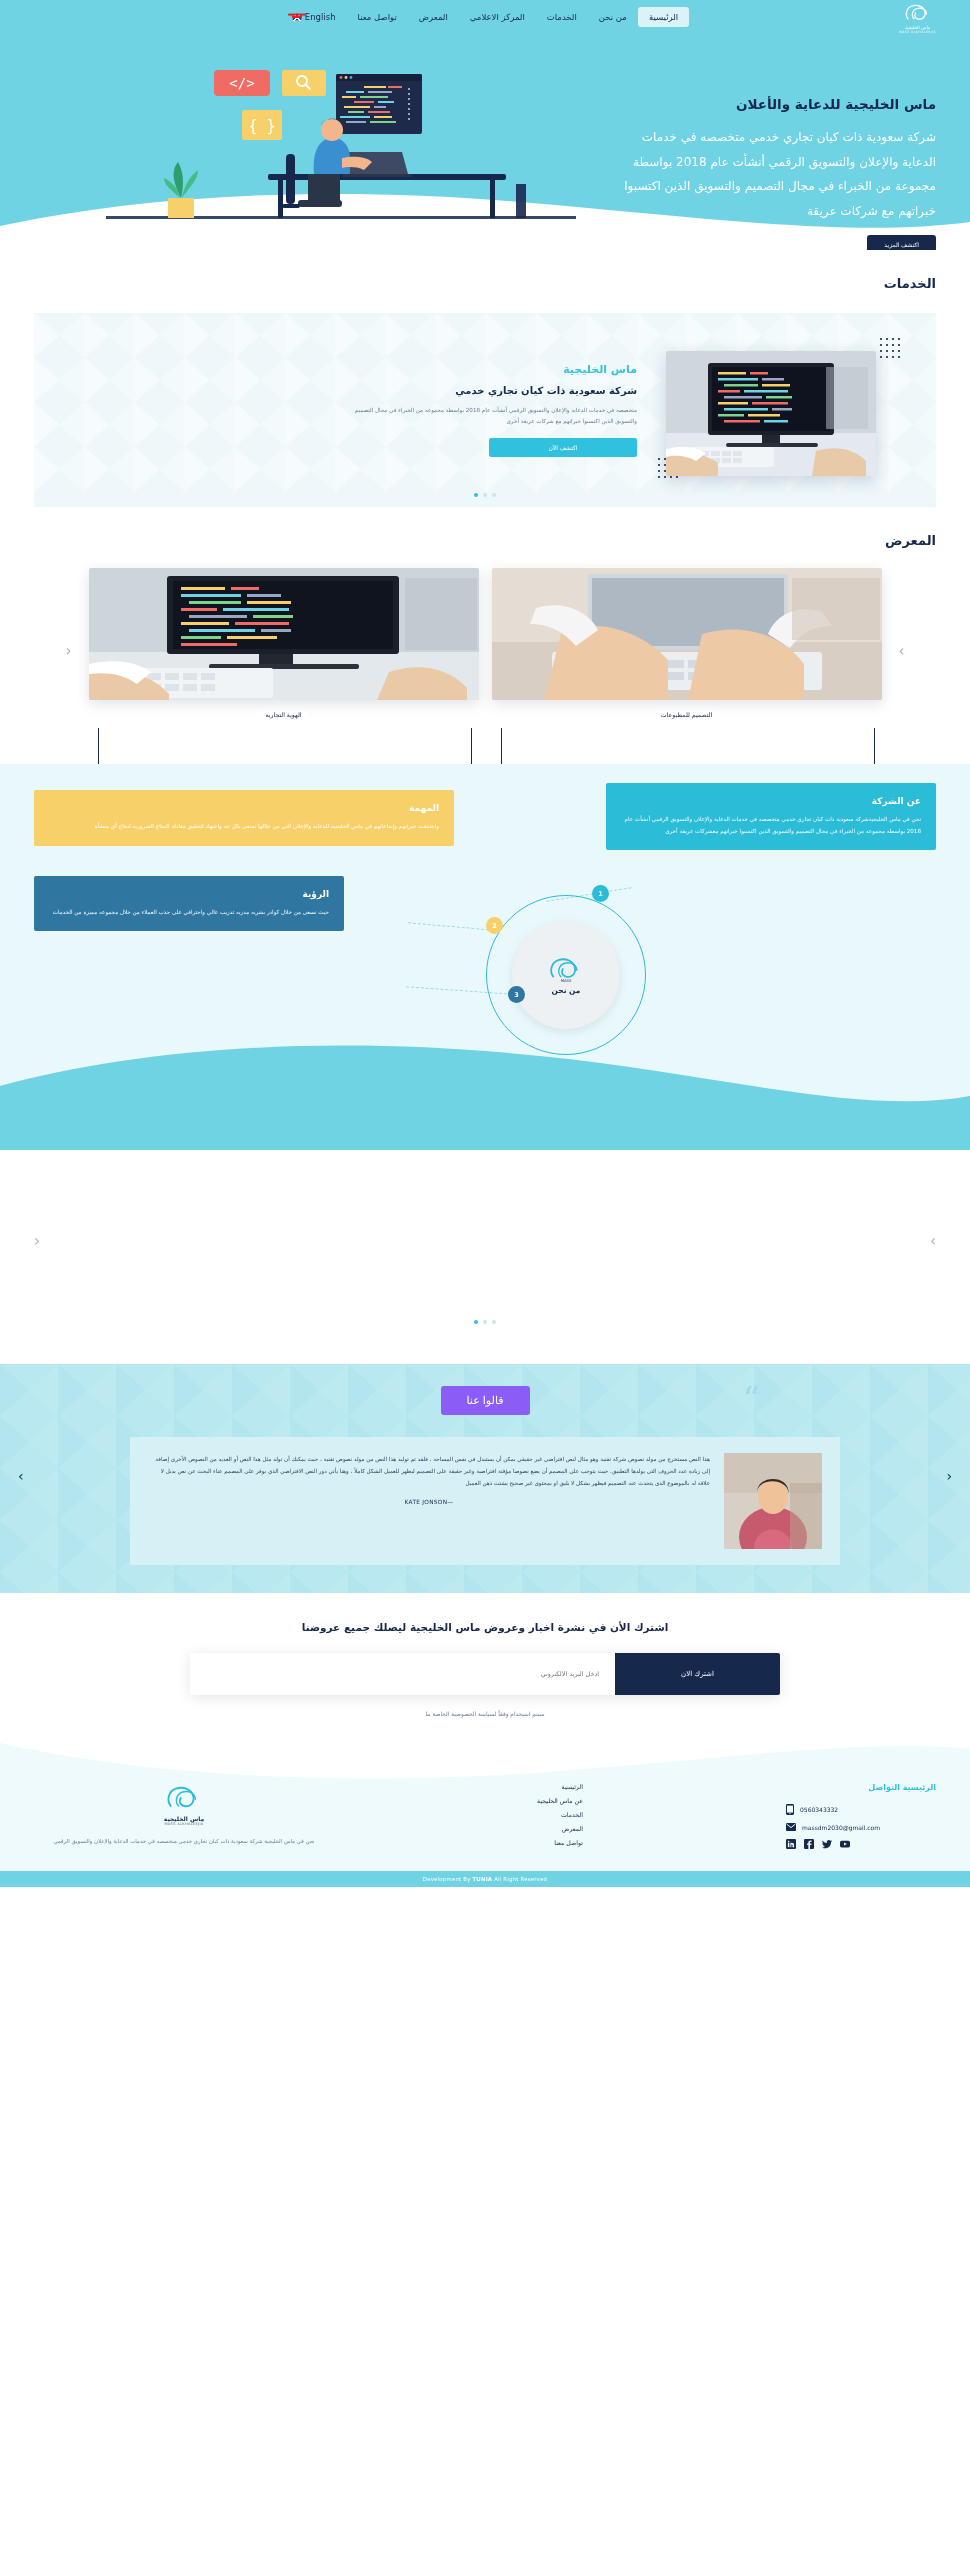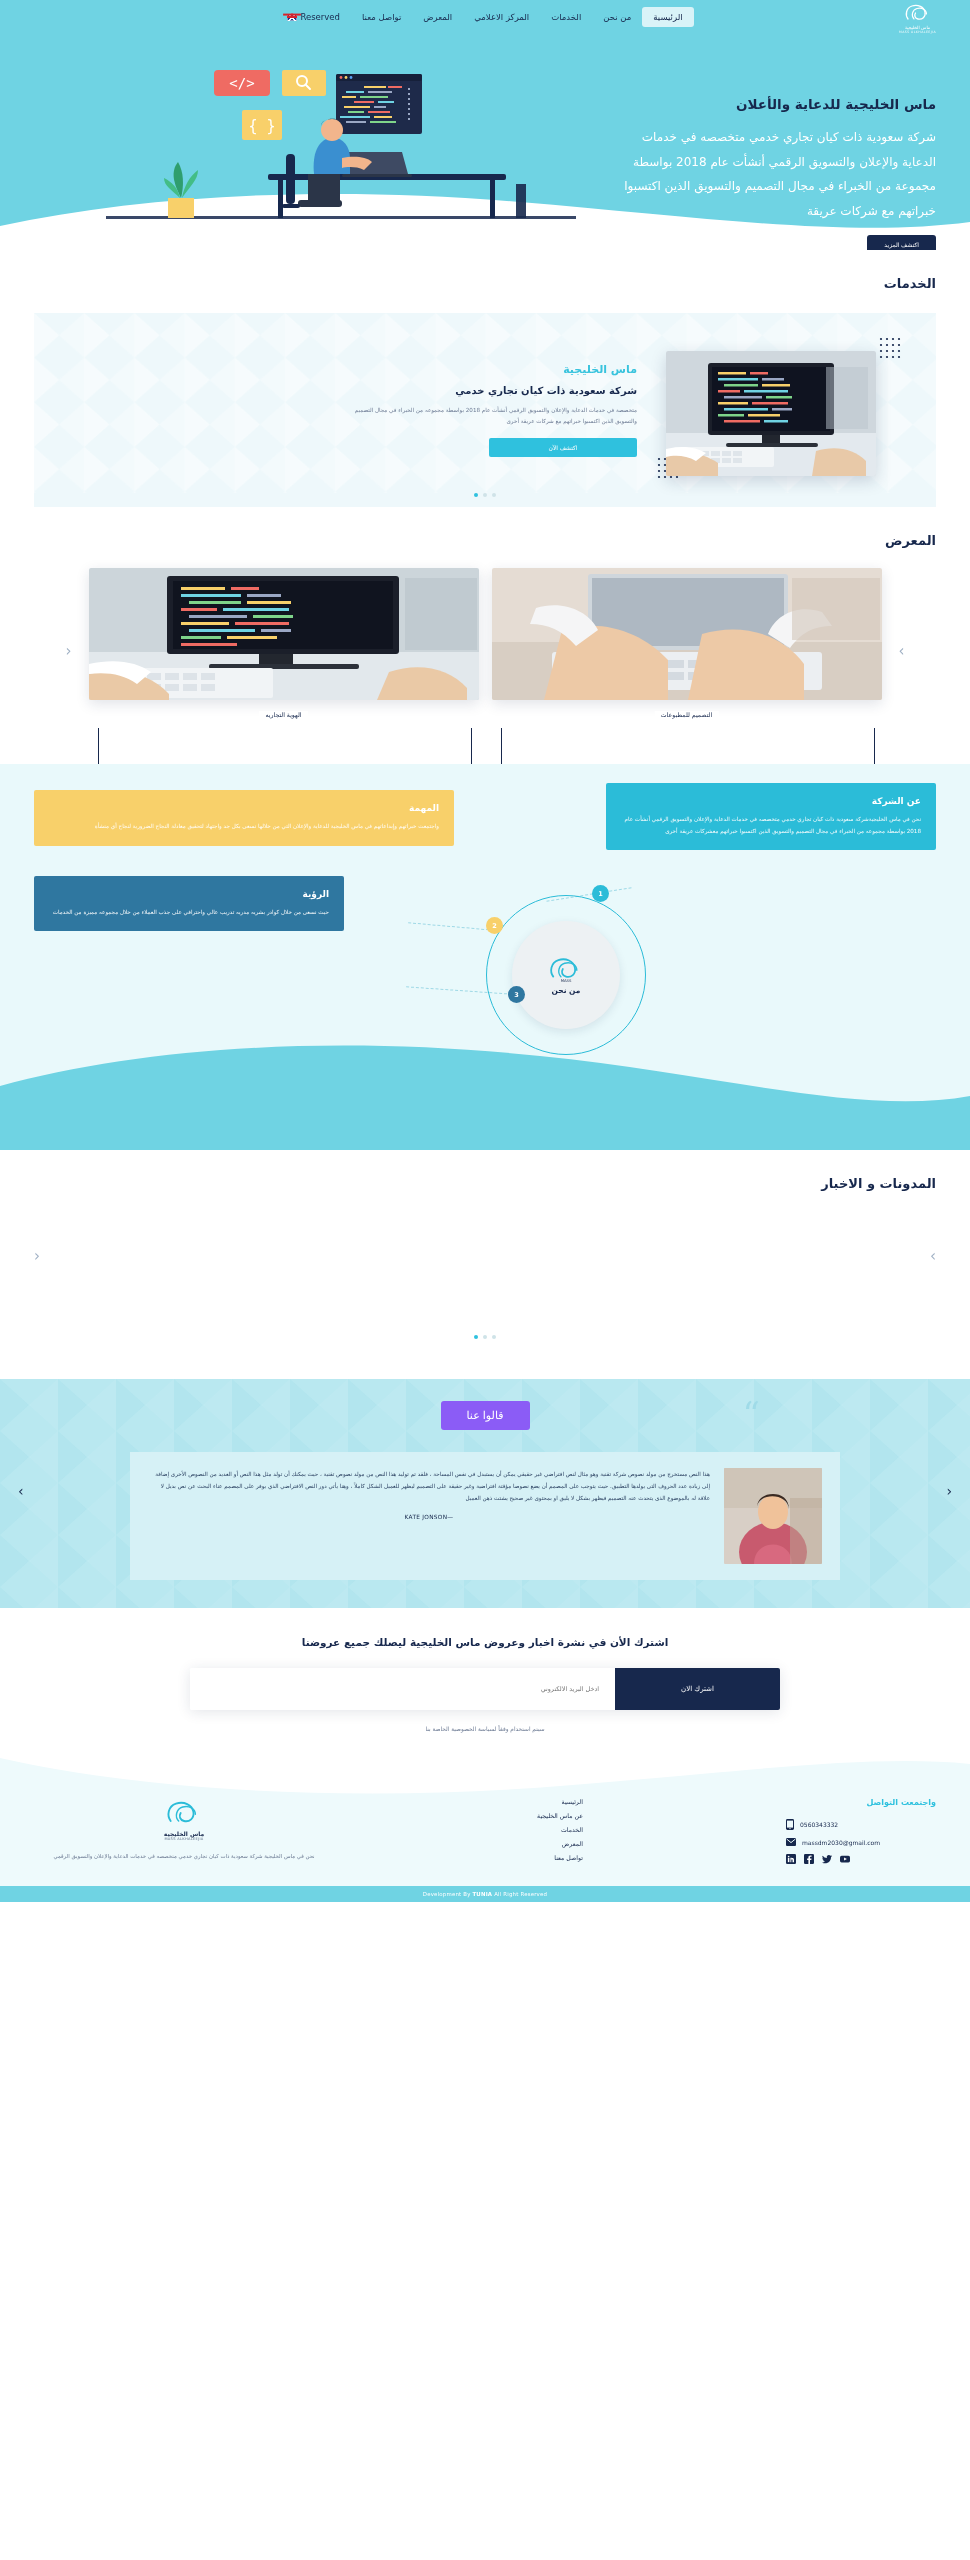--- a/index.html
+++ b/index.html
@@ -202,21 +202,21 @@
 
   <div class="nav">
     <div class="nav-inner">
       <div class="nav-item active">الرئيسية</div>
       <div class="nav-item">من نحن</div>
       <div class="nav-item">الخدمات</div>
       <div class="nav-item">المركز الاعلامي</div>
       <div class="nav-item">المعرض</div>
       <div class="nav-item">تواصل معنا</div>
       <div class="nav-lang">
-        <span>Reserved</span>
+        <span>English</span>
         <span class="flag"></span>
       </div>
     </div>
     <div class="brand">
       <svg class="brand-mark" viewBox="0 0 60 44">
         <path d="M10 34 C4 26 6 12 18 8 C30 4 42 10 44 20 C46 30 38 36 30 34 C24 32.5 22 27 25 22" fill="none" stroke="#ffffff" stroke-width="2.6" stroke-linecap="round"></path>
         <path d="M22 34 C16 28 18 16 28 13 C38 10 47 16 47 24" fill="none" stroke="#ffffff" stroke-width="2.2" stroke-linecap="round"></path>
       </svg>
       <div class="brand-name">ماس الخليجية</div>
       <div class="brand-sub">MASS ALKHALEEJIA</div>
@@ -563,21 +563,20 @@
         </div>
       </div>
     </div>
     <div class="card card-about" style="position:absolute;right:34px;top:19px;">
       <div class="card-title">عن الشركة</div>
       <div class="card-body">نحن في ماس الخليجيةشركة سعودية ذات كيان تجاري خدمي متخصصه في خدمات الدعاية والإعلان والتسويق الرقمي أنشأت عام 2018 بواسطة مجموعه من الخبراء في مجال التصميم والتسويق الذين اكتسبوا خبراتهم معشركات عريقة أخرى</div>
     </div>
   </div>
 
   <div class="blog">
-    <div class="sec-title">المدونات و الاخبار</div>
     <div class="blog-row">
       <div class="blog-arrow">›</div>
       <div style="flex:1;"></div>
       <div class="blog-arrow">‹</div>
     </div>
     <div class="blog-dots">
       <span class="cdot"></span>
       <span class="cdot"></span>
       <span class="cdot on"></span>
     </div>
@@ -626,21 +625,21 @@
     </div>
     <div class="news-note">سيتم استخدام وفقاً لسياسة الخصوصية الخاصة بنا</div>
   </div>
 
   <div class="footer">
     <svg class="footer-wave" viewBox="0 0 970 46" preserveAspectRatio="none">
       <path d="M0,0 C150,34 360,44 560,28 C740,14 870,-4 970,6 L970,0 Z" fill="#ffffff"></path>
     </svg>
     <div class="footer-inner">
       <div class="fcol fcol-contact">
-        <div class="fc-title">واجتمعت التواصل</div>
+        <div class="fc-title">الرئيسية التواصل</div>
         <div class="fc-row">
           <svg width="8" height="11" viewBox="0 0 8 11">
             <rect x="0" y="0" width="8" height="11" rx="1.4" fill="#17284d"></rect>
             <rect x="1" y="1.6" width="6" height="7" fill="#eefafc"></rect>
             <circle cx="4" cy="9.6" r=".7" fill="#eefafc"></circle>
           </svg>
           <span class="fc-text">0560343332</span>
         </div>
         <div class="fc-row">
           <svg width="10" height="8" viewBox="0 0 10 8">

